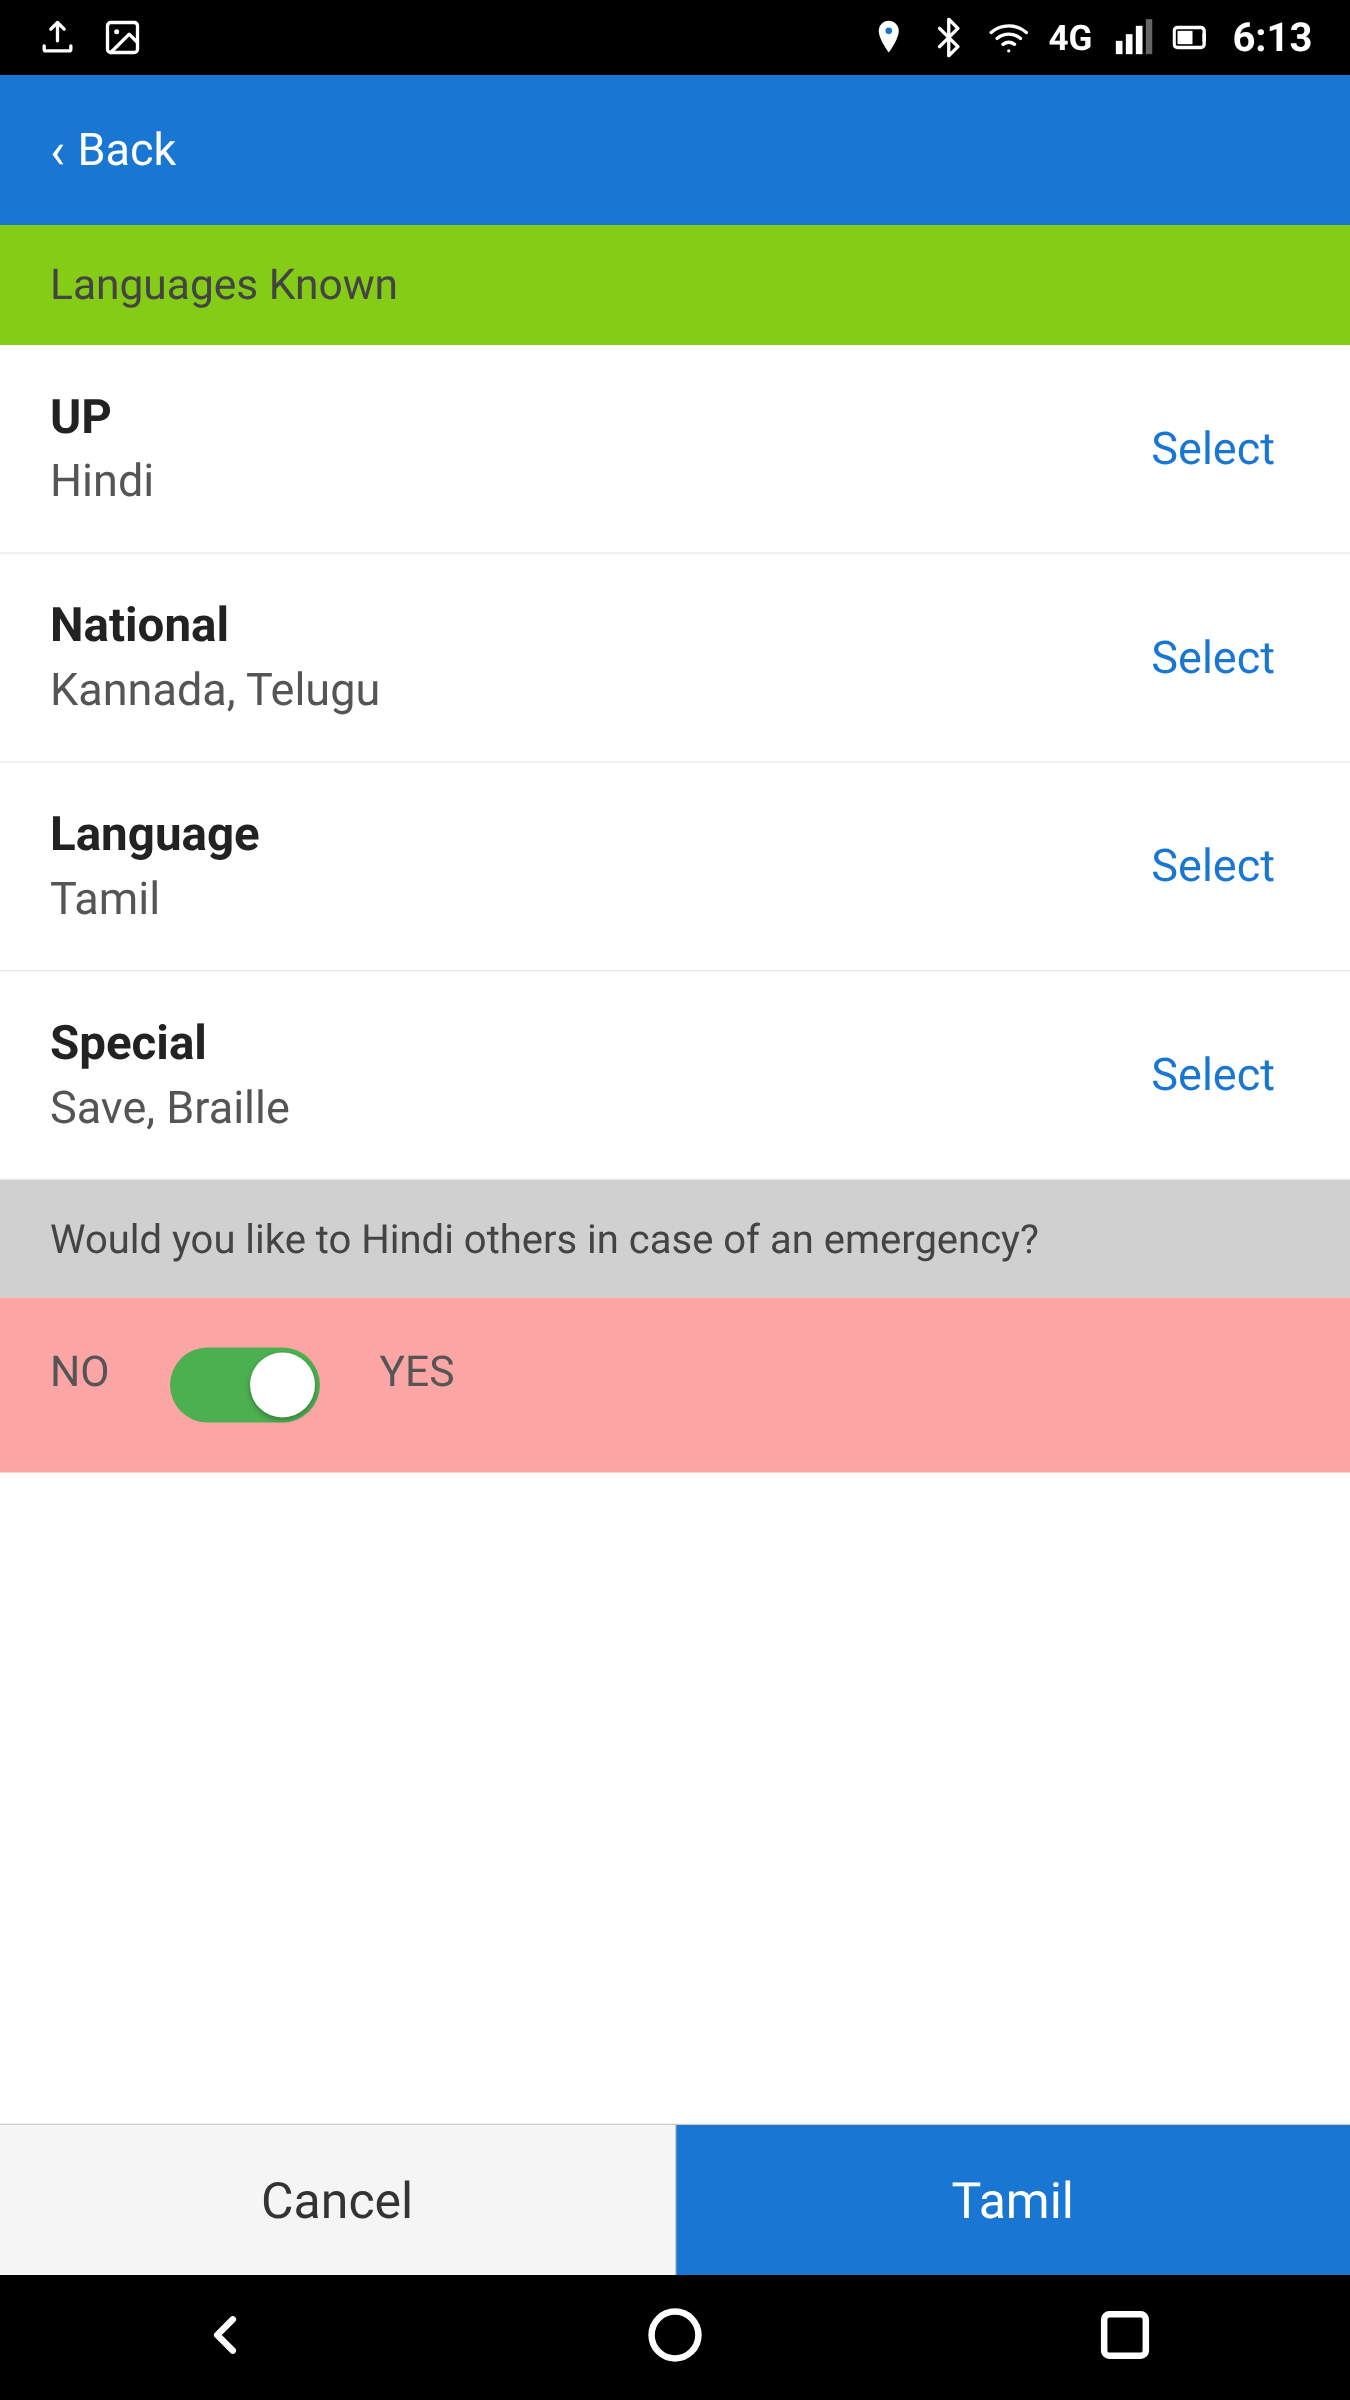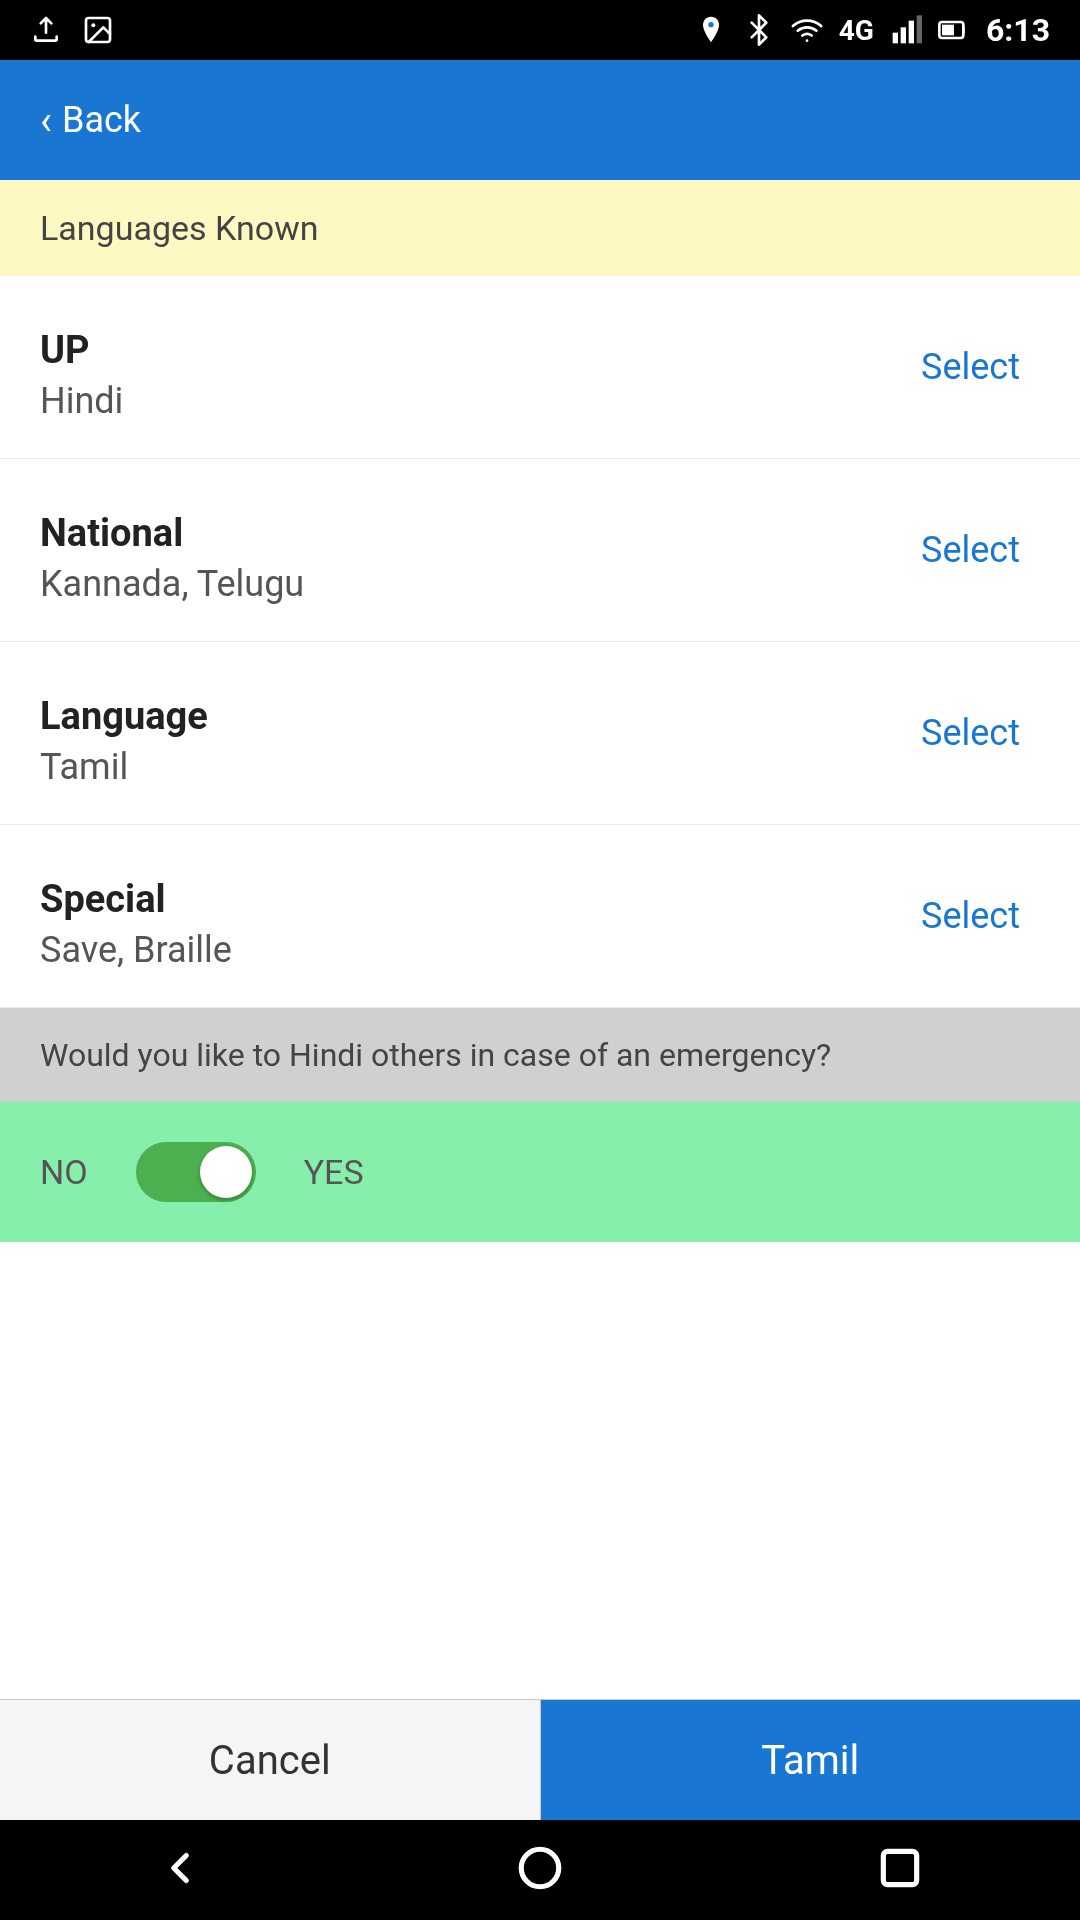--- a/index.html
+++ b/index.html
@@ -80,21 +80,21 @@
       flex: 1;
       text-align: center;
       font-size: 44px;
       font-weight: 400;
       color: #fff;
       margin-right: 120px;
     }
 
     
     .section-header {
-      background: #fef9c3;
+      background: #84cc16;
       padding: 28px 40px;
       font-size: 34px;
       color: #444;
       font-weight: 400;
     }
 
     
     .content-area {
       background: #fff;
       flex: 1;
@@ -113,21 +113,20 @@
     .language-info {
       display: flex;
       flex-direction: column;
       gap: 8px;
     }
 
     .language-category {
       font-size: 38px;
       font-weight: bold;
       color: #222;
-      margin-top: 16px;
     }
 
     .language-value {
       font-size: 36px;
       color: #555;
       font-weight: 400;
     }
 
     .select-btn {
       font-size: 36px;
@@ -142,24 +141,24 @@
     
     .emergency-section {
       background: #d0d0d0;
       padding: 28px 40px;
       font-size: 32px;
       color: #444;
     }
 
     
     .toggle-section {
-      background: #86efac;
+      background: #fca5a5;
       padding: 40px;
       display: flex;
-      align-items: center;
+      align-items: flex-start;
       gap: 48px;
     }
 
     .toggle-label {
       font-size: 34px;
       color: #555;
     }
 
     .toggle-wrapper {
       position: relative;

